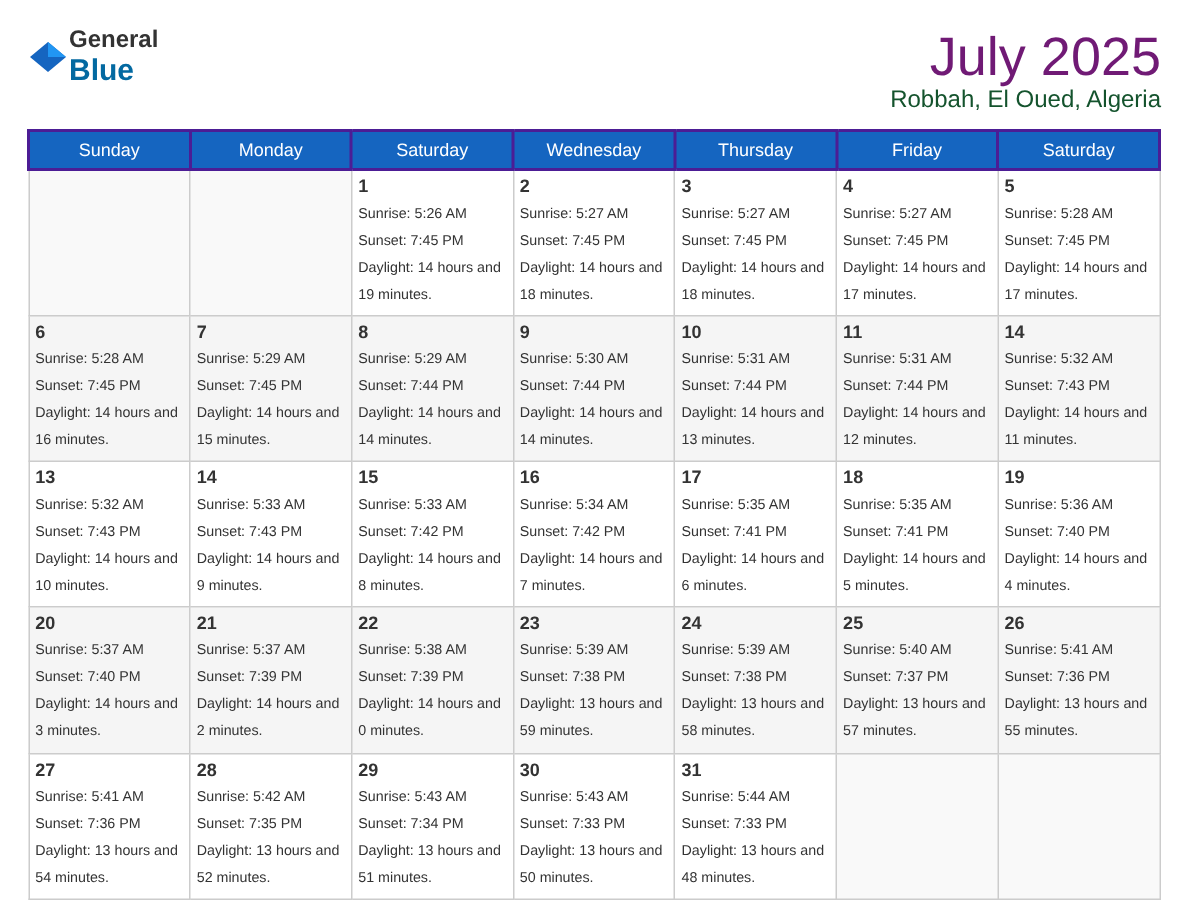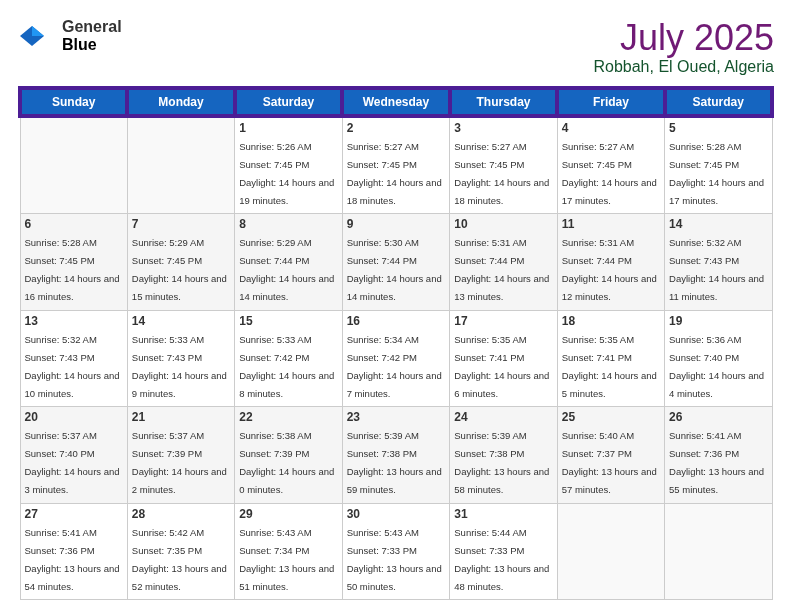--- a/index.html
+++ b/index.html
@@ -19,36 +19,36 @@
     }
     .header {
       display: flex;
       justify-content: space-between;
       align-items: flex-start;
       margin-bottom: 10px;
     }
     .logo {
       display: flex;
       align-items: center;
-      gap: 16px;
+      gap: 0;
     }
     .logo-text {
       display: flex;
       flex-direction: column;
       line-height: 1.1;
     }
     .logo-general {
       font-size: 16px;
       font-weight: bold;
       color: #333;
     }
     .logo-blue {
-      font-size: 16px;
+      font-size: 20px;
       font-weight: bold;
-      color: #000000;
+      color: #0369a1;
     }
     .logo-icon {
       width: 28px;
       height: 28px;
     }
     .title-area {
       text-align: right;
     }
     .month-title {
       font-size: 36px;
@@ -64,22 +64,22 @@
       width: 100%;
       border-collapse: collapse;
       flex: 1;
     }
     th {
       background-color: #1565c0;
       color: white;
       text-align: center;
       padding: 5px 3px;
       font-size: 12px;
-      font-weight: bold;
-      border: 4px solid #4c1d95;
+      font-weight: normal;
+      border: 2px solid #4c1d95;
     }
     td {
       border: 1px solid #ccc;
       vertical-align: top;
       padding: 3px 4px;
       width: 108px;
       background: #fff;
     }
     td.empty {
       background: #f9f9f9;

